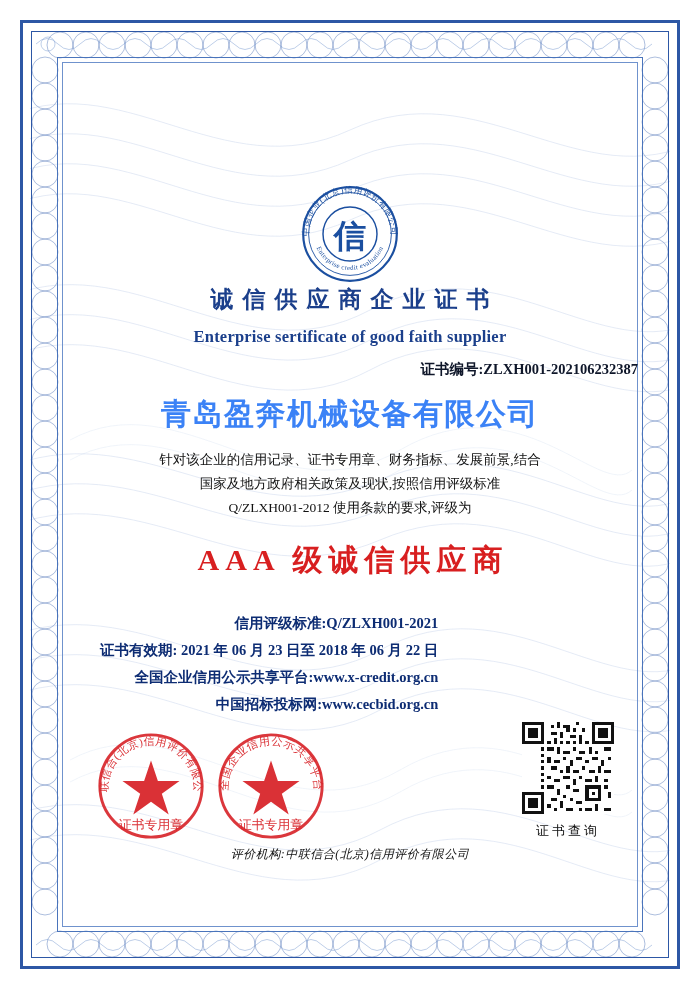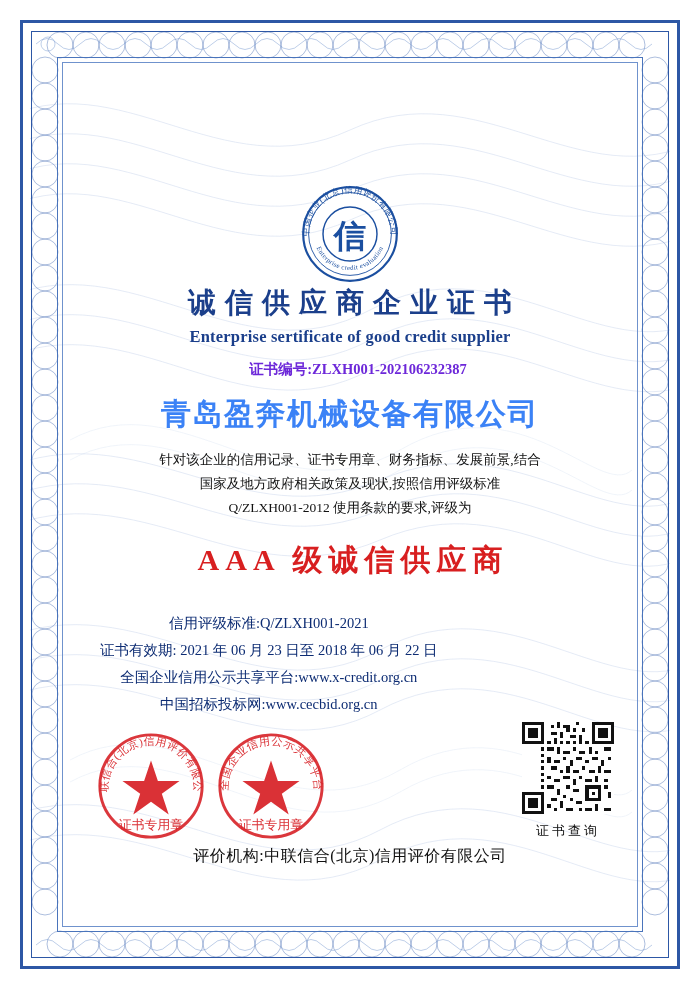--- a/index.html
+++ b/index.html
@@ -73,21 +73,21 @@
     transform: translateX(-50%);
     width: 108px;
     height: 108px;
   }
 
   .title-cn {
     position: absolute;
     top: 222px;
     left: 0; right: 0;
     font-family: "Liberation Serif", serif;
-    font-size: 28px;
+    font-size: 23px;
     font-weight: bold;
     color: #1b3f8b;
     letter-spacing: 9px;
     text-indent: 9px;
   }
   .title-en {
     position: absolute;
     top: 265px;
     left: 0; right: 0;
     font-family: "Liberation Serif", serif;
@@ -95,22 +95,23 @@
     font-weight: bold;
     color: #1b3f8b;
     letter-spacing: 0.2px;
   }
 
   .cert-no {
     position: absolute;
     top: 298px;
     left: 16px; right: 0;
     font-size: 14.5px;
-    color: #6d28d9;
+    color: #0f172a;
     font-weight: bold;
+    text-align: right;
   }
 
   .company {
     position: absolute;
     top: 332px;
     left: 0; right: 0;
     font-size: 30px;
     font-weight: bold;
     color: #3b82f6;
     letter-spacing: 1.5px;
@@ -135,25 +136,25 @@
     font-weight: bold;
     color: #d81f20;
     letter-spacing: 6px;
     text-indent: 6px;
   }
 
   .details {
     position: absolute;
     left: 38px;
     top: 548px;
-    text-align: center;
+    text-align: right;
     font-size: 14.5px;
     line-height: 27px;
     color: #0d2c73;
-    font-weight: normal;
+    font-weight: bold;
   }
   .details .row { white-space: nowrap; }
   .details .url { color: #0d2c73; }
 
   
   .seal {
     position: absolute;
     width: 118px;
     height: 118px;
     top: 665px;
@@ -178,23 +179,24 @@
     margin-top: 4px;
     font-size: 13px;
     color: #111;
     letter-spacing: 3px;
   }
 
   .issuer {
     position: absolute;
     left: 0; right: 0;
     top: 784px;
-    font-size: 16px;
+    font-size: 12px;
     color: #111;
     letter-spacing: 0.5px;
+    font-style: italic;
   }
 </style>
 </head>
 <body>
 
 <div class="certificate">
 
   <svg class="bg-svg" viewBox="0 0 700 989" xmlns="http://www.w3.org/2000/svg">
     <defs>
       <pattern id="wavepat" width="700" height="989" patternUnits="userSpaceOnUse">
@@ -383,21 +385,21 @@
       <text font-family="Liberation Serif, serif" font-size="9.5" fill="#1b4fa0" letter-spacing="0.6">
         <textPath href="#arcTop" startOffset="50%" text-anchor="middle">中国企业(北京)信用评价有限公司</textPath>
       </text>
       <text font-family="Liberation Serif, serif" font-size="7.5" fill="#1b4fa0" letter-spacing="0.4">
         <textPath href="#arcBottom" startOffset="50%" text-anchor="middle">Enterprise credit evaluation</textPath>
       </text>
       <text x="60" y="74" text-anchor="middle" font-family="Liberation Serif, serif" font-size="36" font-weight="bold" fill="#1b4fa0">信</text>
     </svg>
 
     <div class="title-cn">诚信供应商企业证书</div>
-    <div class="title-en">Enterprise sertificate of good credit supplier</div>
+    <div class="title-en">Enterprise sertificate of good faith supplier</div>
 
     <div class="cert-no">证书编号:ZLXH001-202106232387</div>
 
     <div class="company">青岛盈奔机械设备有限公司</div>
 
     <div class="para">
       <div>针对该企业的信用记录、证书专用章、财务指标、发展前景,结合</div>
       <div>国家及地方政府相关政策及现状,按照信用评级标准</div>
       <div>Q/ZLXH001-2012 使用条款的要求,评级为</div>
     </div>

